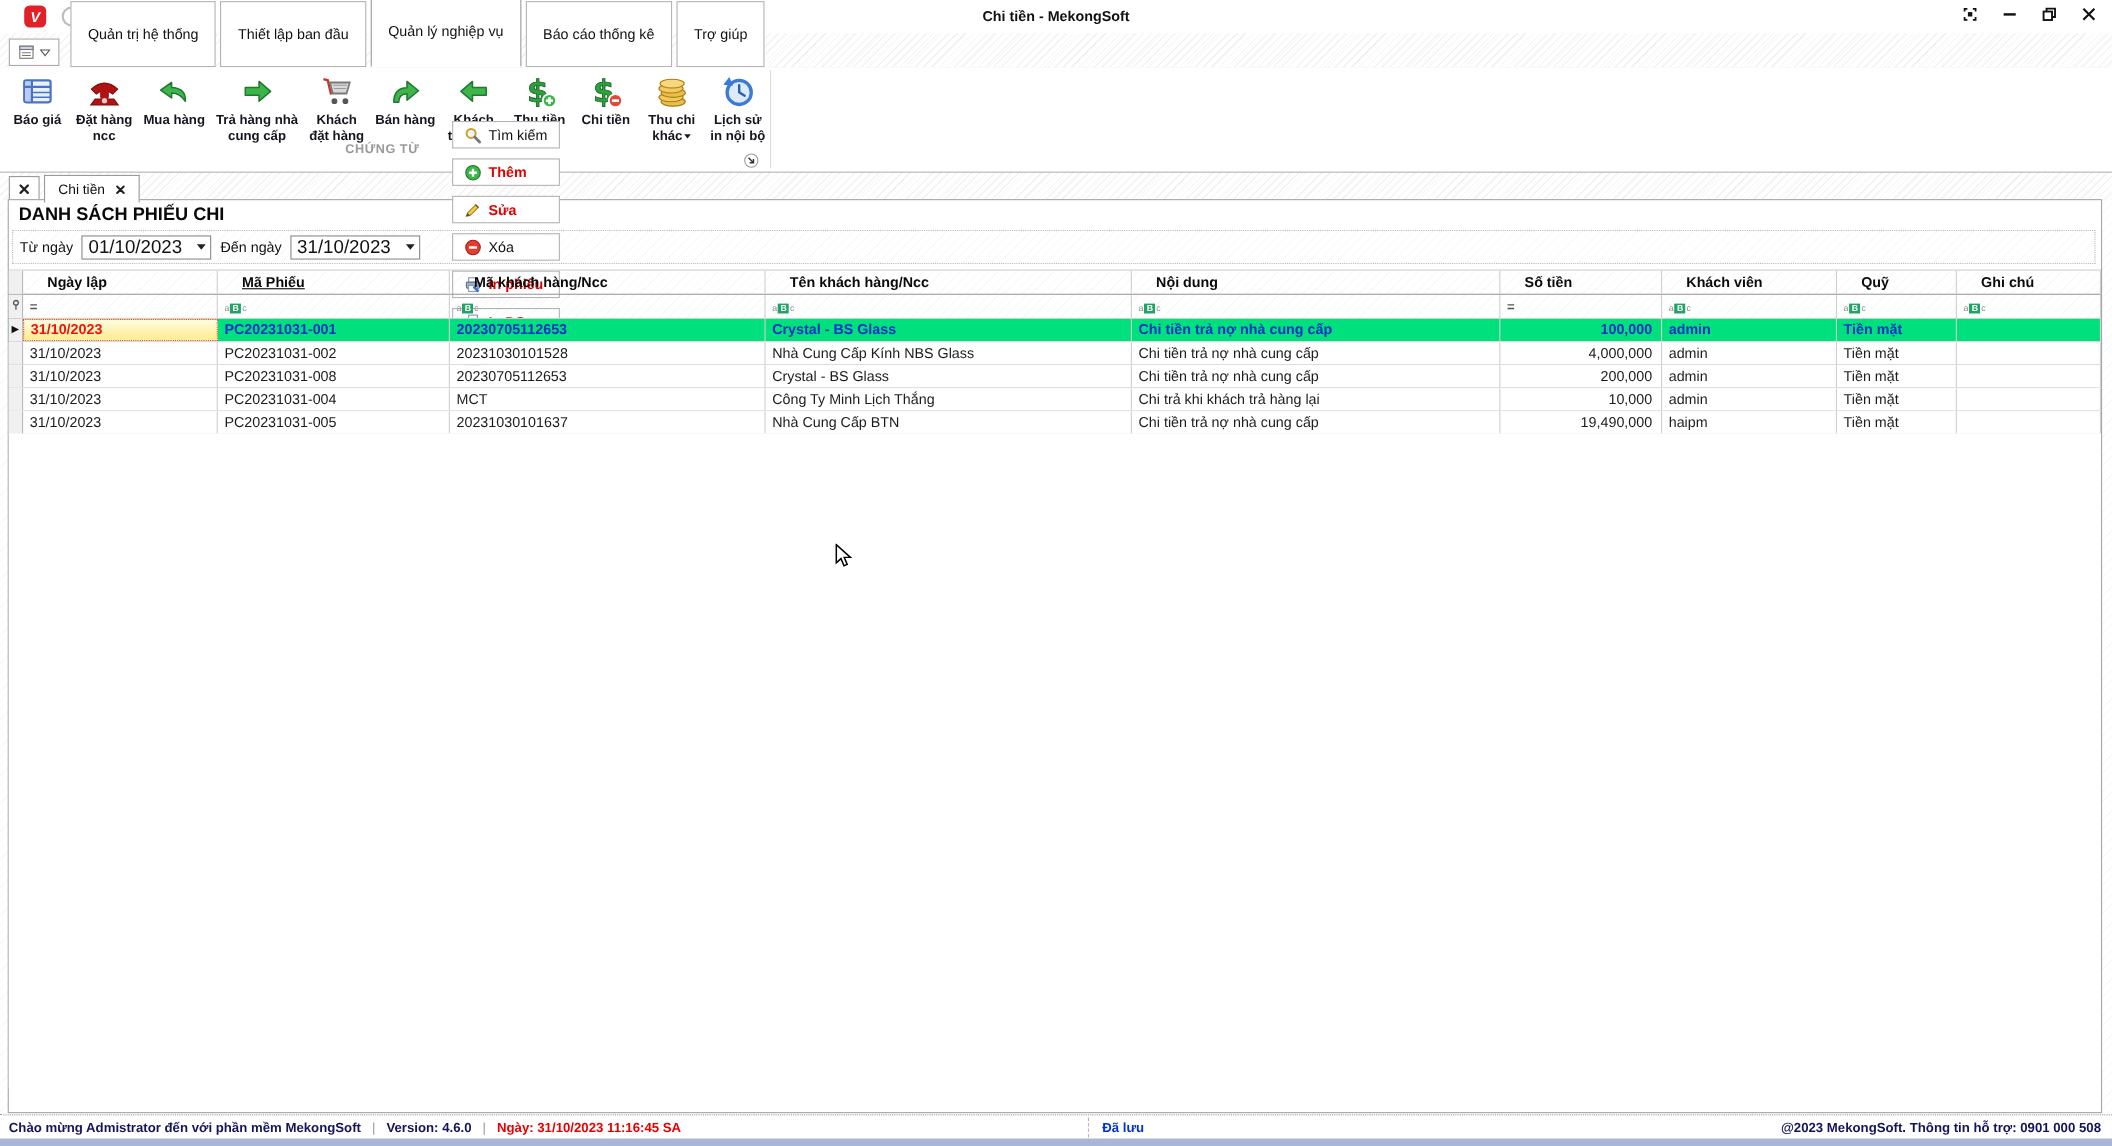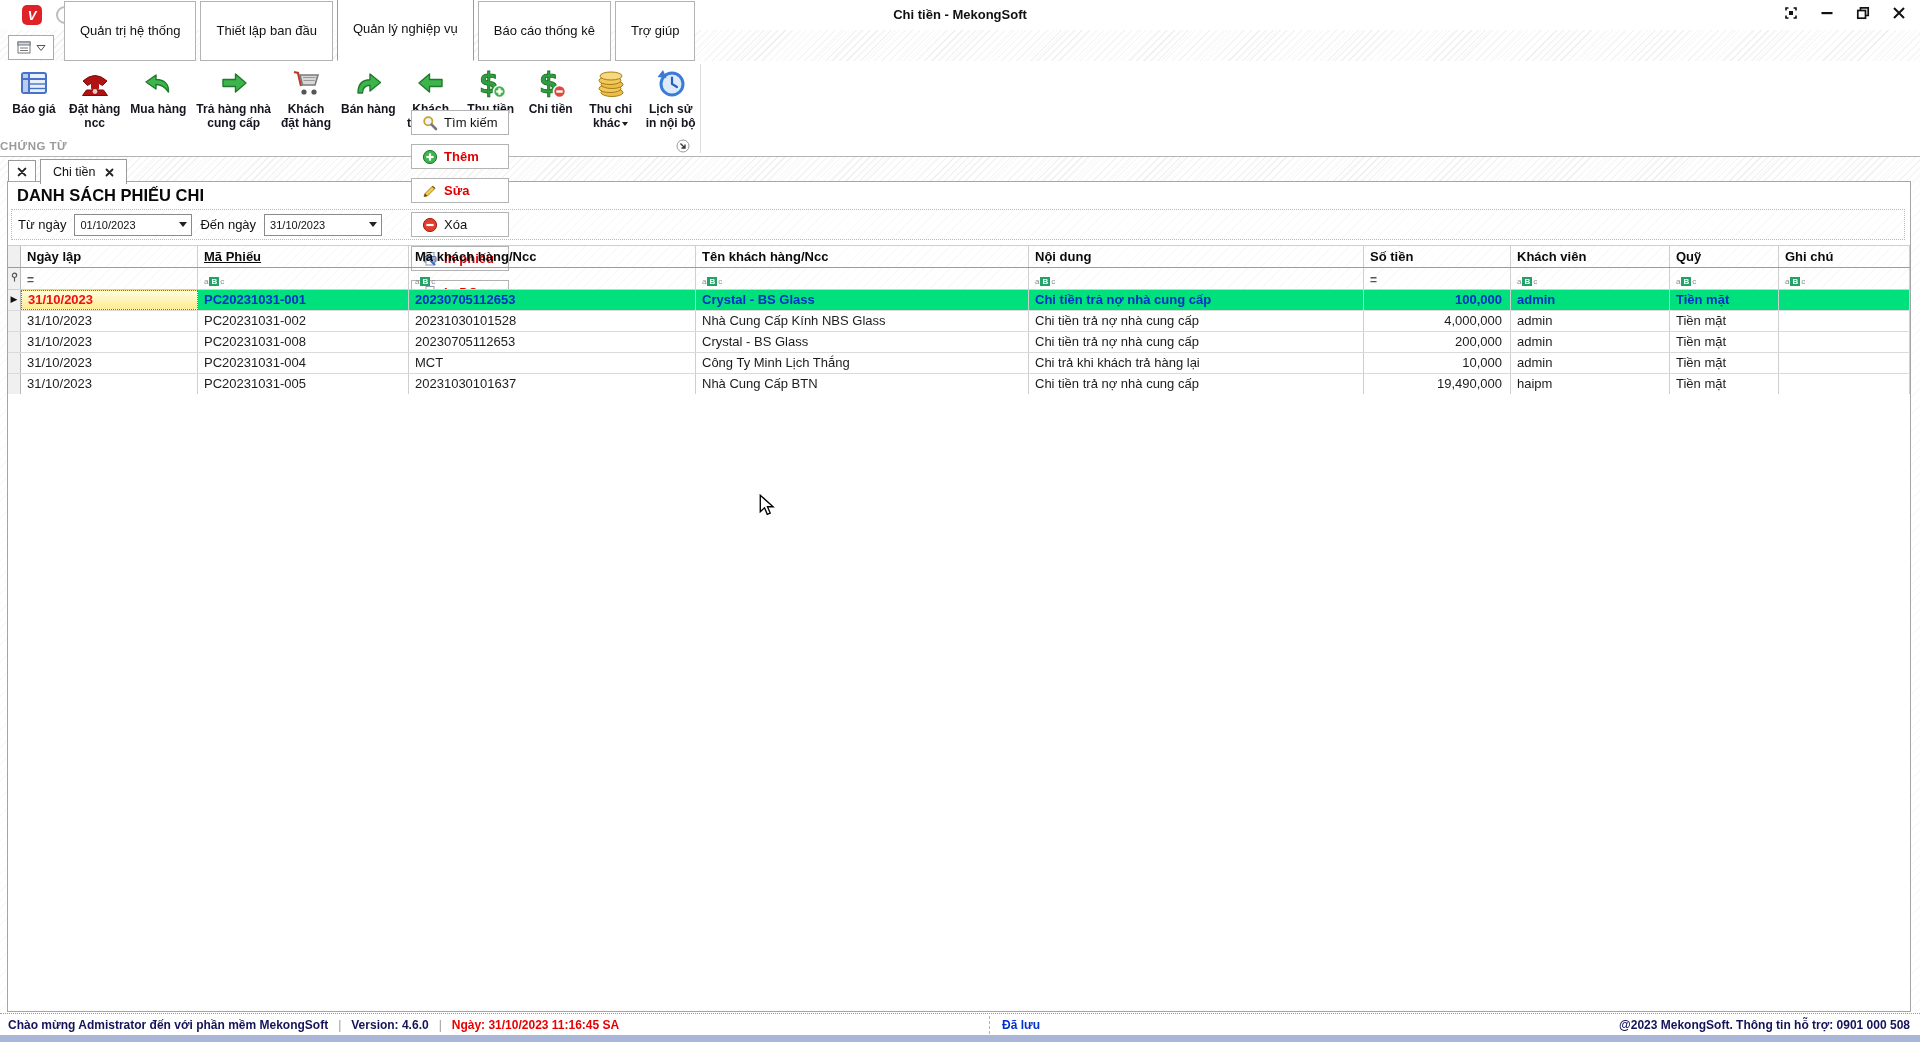--- a/index.html
+++ b/index.html
@@ -36,51 +36,51 @@
     margin-right:4px;font-size:13px;color:#111;position:relative;}
   .rtab.active{height:27px;line-height:27px;border-color:#9a9a9a;border-bottom:1px solid #fff;z-index:3;font-size:13px;}
 
   
   #ribbonbody{position:absolute;left:0;top:61px;width:100%;height:95px;background:#fff;border-bottom:1px solid #b5b5b5;}
   #tools{position:absolute;left:4px;top:3px;display:flex;align-items:flex-start;}
   .tool{display:flex;flex-direction:column;align-items:center;padding:2px 5px;min-width:50px;cursor:default;}
   .tool .ticon{height:34px;display:flex;align-items:center;justify-content:center;}
   .tool .tlabel{margin-top:2px;font-size:12px;font-weight:bold;color:#15151f;text-align:center;white-space:pre-line;line-height:1.2;}
   .tool .tlabel .dd{display:inline-block;margin-left:2px;width:0;height:0;border-left:3.5px solid transparent;border-right:3.5px solid transparent;border-top:4.5px solid #1a1a1a;vertical-align:middle;}
-  #group-label{position:absolute;left:0;width:695px;bottom:4px;text-align:left;font-size:11.5px;font-weight:bold;color:#9a9a9a;letter-spacing:.5px;margin-top:44px;}
+  #group-label{position:absolute;left:0;width:695px;bottom:14px;text-align:center;font-size:11.5px;font-weight:bold;color:#9a9a9a;letter-spacing:.5px;margin-top:44px;}
   #group-sep{position:absolute;left:700px;top:3px;bottom:3px;width:1px;background:#dcdcdc;}
   #launcher{position:absolute;left:676px;bottom:3px;width:14px;height:14px;}
 
   
   #doctabs{position:absolute;left:0;top:156px;width:100%;height:26px;}
   #doc-close{position:absolute;left:8px;top:4px;width:26px;height:21px;border:1px solid #9a9a9a;background:#fff;
     display:flex;align-items:center;justify-content:center;}
   #doc-tab{position:absolute;left:40px;top:3px;height:24px;padding:0 12px;background:#fff;
     border:1px solid #9a9a9a;border-bottom:none;z-index:4;display:flex;align-items:center;gap:10px;font-size:12.5px;}
 
   
   #panel{position:absolute;left:7px;top:181px;width:1904px;height:831px;background:#fff;border:1px solid #a5a5a5;box-sizing:border-box;}
   #page-title{position:absolute;left:9px;top:4px;font-size:16.5px;font-weight:bold;color:#090909;}
   #filterbar{position:absolute;left:3px;top:27px;width:1894px;height:31px;border:1px dotted #b9b9b9;box-sizing:border-box;
     display:flex;align-items:center;gap:8px;padding-left:6px;}
   .flabel{font-size:13px;color:#111;}
   .combo{width:118px;height:22px;border:1px solid #8a8a8a;background:#fff;display:flex;align-items:center;box-sizing:border-box;}
-  .combo .cval{flex:1;font-size:11px;padding-left:5px;}
+  .combo .cval{flex:1;font-size:17px;padding-left:5px;}
   .combo .carr{width:16px;display:flex;align-items:center;justify-content:center;}
   .fbtn{height:25px;border:1px solid #b3b3b3;background:#fff;display:flex;align-items:center;gap:6px;
     padding:0 10px;font-size:13px;color:#111;box-sizing:border-box;cursor:default;}
   .fbtn.red{color:#e00000;font-weight:bold;}
   .fbtn .bicon{display:flex;align-items:center;}
 
   
   #grid{position:absolute;left:0;top:63px;width:1902px;}
   .g-row{display:flex;width:100%;box-sizing:border-box;}
   .g-cell{box-sizing:border-box;border-right:1px solid #cfcfcf;overflow:hidden;white-space:nowrap;}
   .g-head{height:23px;border-top:1px solid #cfcfcf;border-bottom:1px solid #9c9c9c;}
-  .g-head .g-cell{font-weight:bold;font-size:13px;padding:3px 0 0 6px;color:#0a0a0a;}
+  .g-head .g-cell{font-weight:bold;font-size:13px;padding:3px 0 0 22px;color:#0a0a0a;}
   .g-filter{height:22px;border-bottom:1px solid #cfcfcf;}
   .g-filter .g-cell{padding:2px 0 0 6px;}
   .g-data{height:21px;border-bottom:1px solid #dadada;background:#fff;}
   .g-data .g-cell{font-size:13px;padding:2px 0 0 6px;color:#1c1c1c;}
   .g-data.sel{background:#00e07d;}
   .g-data.sel .g-cell{color:#0030c8;font-weight:bold;}
   .g-cell.ind{flex:0 0 13px;background:#f0f0f0;border-right:1px solid #b9b9b9;padding:0;text-align:center;}
   .g-data .g-cell.ind{font-size:9px;color:#111;padding-top:4px;}
   .g-cell.num{text-align:right;padding-right:8px;}
   .g-cell.focus{background:linear-gradient(180deg,#fffde2 0%,#ffeb8d 100%);color:#ee1111 !important;

